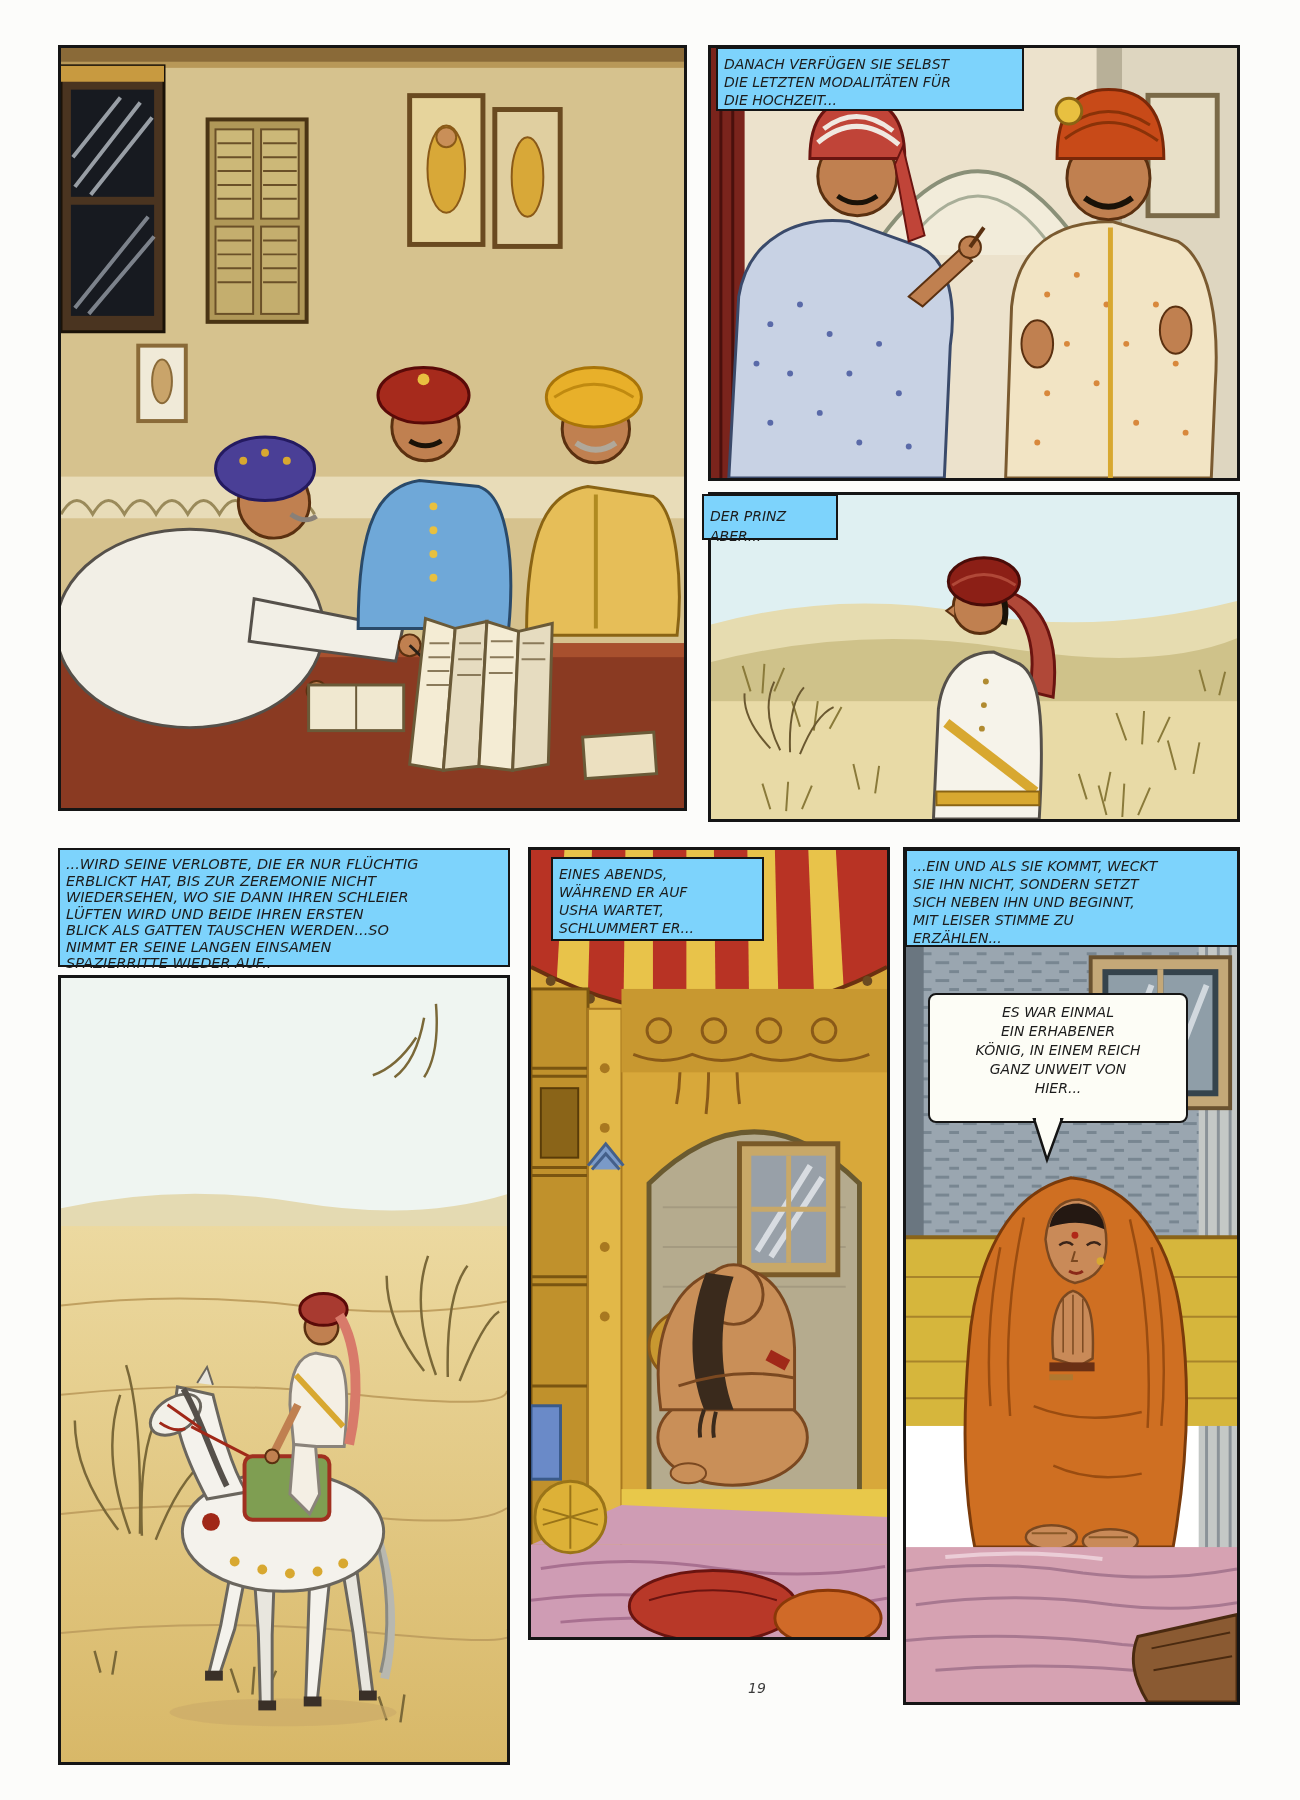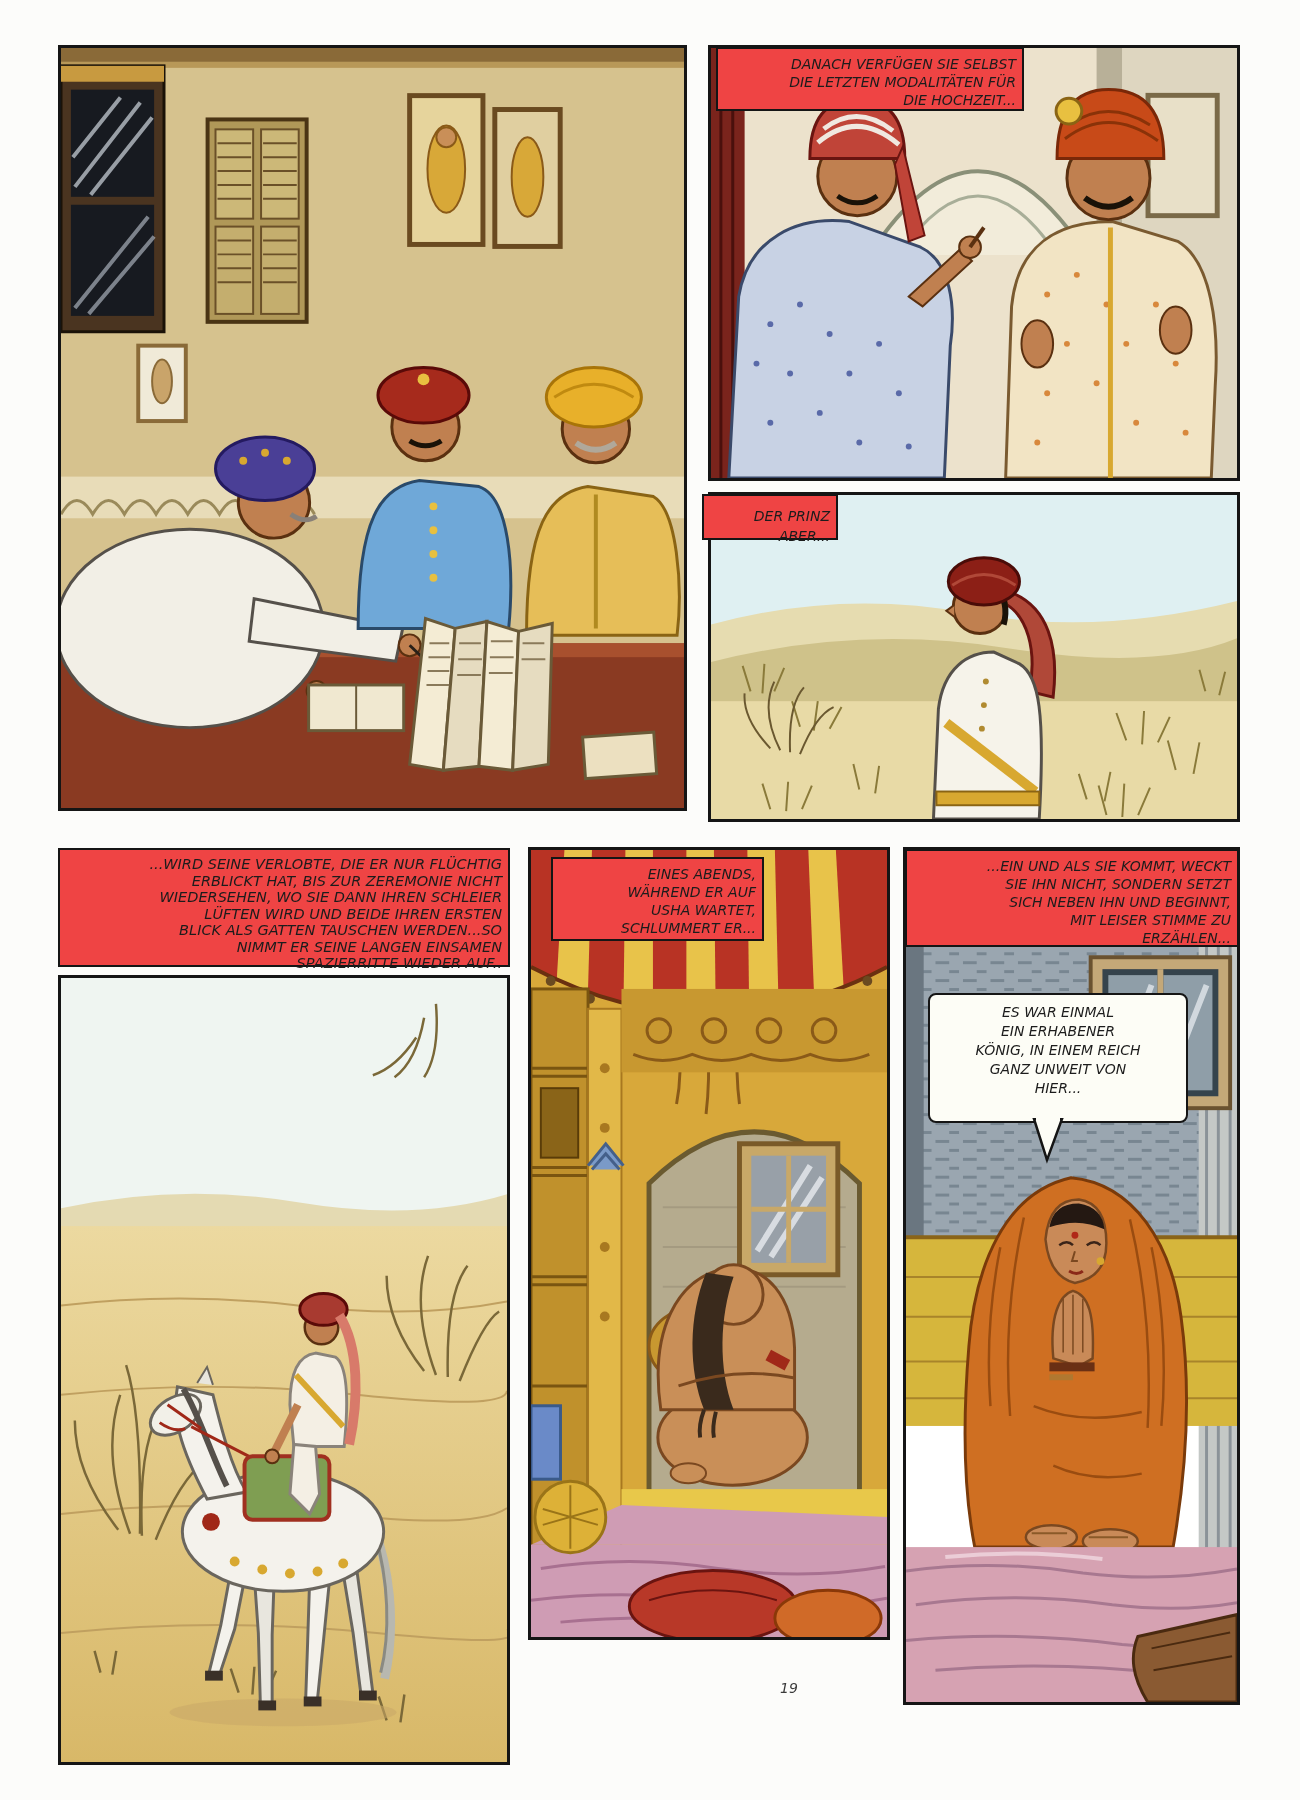--- a/index.html
+++ b/index.html
@@ -1,34 +1,34 @@
 <!DOCTYPE html>
 <html><head>
 <meta charset="utf-8">
 <style>
   html,body{margin:0;padding:0;background:#ffffff;}
   .stage{position:relative;width:1300px;height:1800px;background:#fcfcfa;overflow:hidden;
          font-family:"Liberation Sans",sans-serif;}
   .panel{position:absolute;border:3px solid #151515;box-sizing:border-box;background:#fff;overflow:hidden;}
   .panel svg{display:block;width:100%;height:100%;}
-  .caption{position:absolute;box-sizing:border-box;background:#ef4444;border:2.5px solid #151515;
+  .caption{position:absolute;box-sizing:border-box;background:#7dd3fc;border:2.5px solid #151515;
            color:#1c1c1c;font-family:"DejaVu Sans",sans-serif;font-style:italic;font-weight:500;
-           white-space:pre-line;text-align:right;z-index:5;padding:6px 6px;}
+           white-space:pre-line;text-align:left;z-index:5;padding:6px 6px;}
   .cap1{left:233px;top:68px;width:267px;height:102px;font-size:13.5px;line-height:16px;}
   .cap2{left:716px;top:47px;width:308px;height:64px;font-size:14px;line-height:18px;}
   .cap3{left:702px;top:494px;width:136px;height:46px;font-size:14px;line-height:20px;padding-top:10px;}
   .cap4{left:58px;top:848px;width:452px;height:119px;font-size:14.5px;line-height:16.5px;}
   .cap5{left:551px;top:857px;width:213px;height:84px;font-size:14px;line-height:18px;}
   .cap6{left:905px;top:849px;width:334px;height:98px;font-size:14px;line-height:18px;}
   .bubble{position:absolute;left:928px;top:993px;width:260px;height:130px;box-sizing:border-box;
           background:#fdfdf6;border:2.5px solid #151515;border-radius:8px;z-index:6;
           color:#1c1c1c;font-family:"DejaVu Sans",sans-serif;font-style:italic;font-weight:500;
           white-space:pre-line;text-align:center;font-size:14px;line-height:19px;padding:8px 4px;}
   .bubble-tail{position:absolute;left:1030px;top:1118px;z-index:7;}
-  .page-number{position:absolute;left:780px;top:1680px;z-index:4;color:#3a3a3a;
+  .page-number{position:absolute;left:748px;top:1680px;z-index:4;color:#3a3a3a;
                font-family:"DejaVu Sans",sans-serif;font-style:italic;font-size:14px;}
 </style>
 </head>
 <body>
 
 <div class="stage">
 
   <div class="panel" style="left:58px;top:45px;width:629px;height:766px;">
     <svg viewBox="0 0 629 766" preserveAspectRatio="none">
       <rect width="629" height="766" fill="#d6c28e"></rect>

